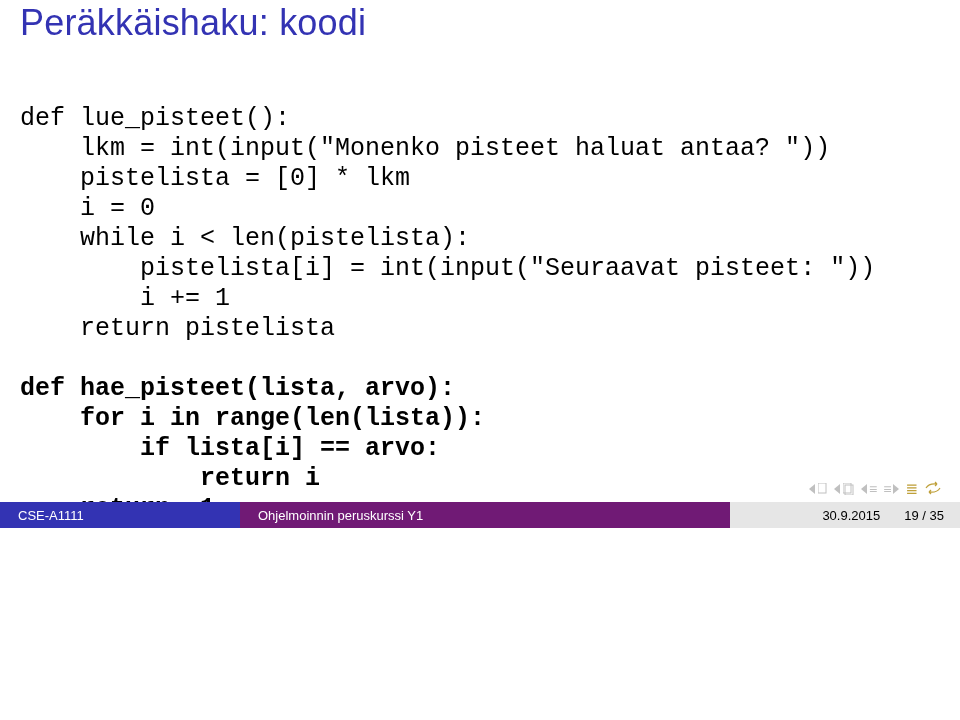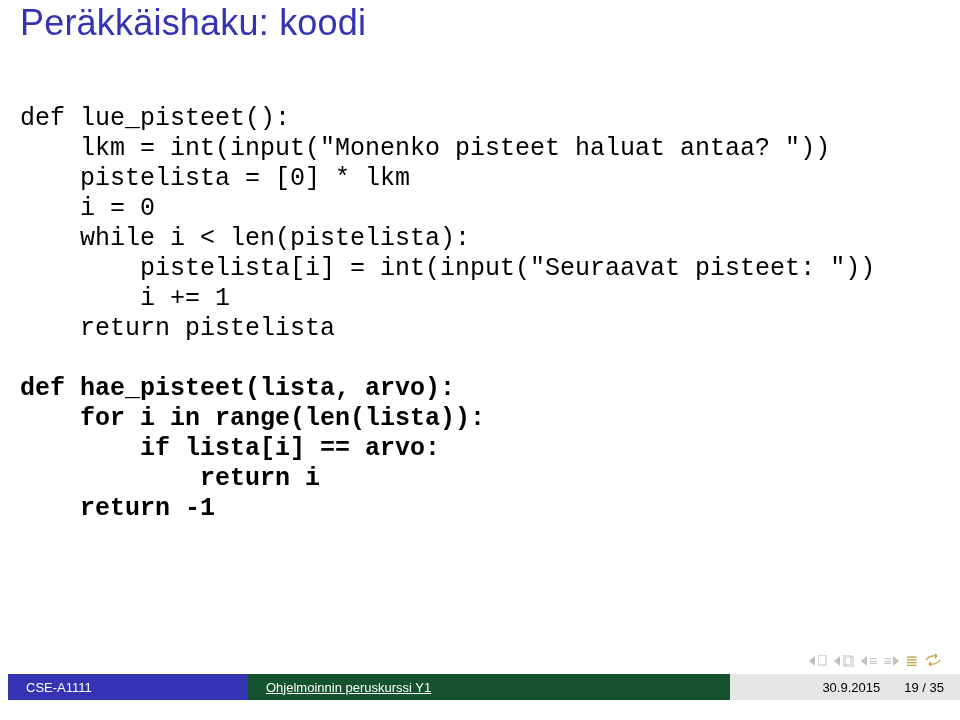--- a/index.html
+++ b/index.html
@@ -7,21 +7,21 @@
     padding: 0;
     width: 960px;
     height: 720px;
     font-family: "Helvetica", "Arial", sans-serif;
     background: #ffffff;
     position: relative;
     overflow: hidden;
   }
   .slide {
     width: 960px;
-    height: 700px;
+    height: 528px;
     position: relative;
     box-sizing: border-box;
   }
   .title {
     color: #3333b3;
     font-size: 36px;
     font-weight: normal;
     padding: 2px 0 0 20px;
     letter-spacing: 0.2px;
   }
@@ -53,32 +53,30 @@
   }
   .footer-left {
     background: #3333b3;
     color: #ffffff;
     height: 100%;
     display: flex;
     align-items: center;
     padding: 0 18px;
     width: 240px;
     box-sizing: border-box;
-    margin-left: 8px;
   }
   .footer-mid {
-    background: #14532d;
+    background: #701a75;
     color: #ffffff;
     height: 100%;
     display: flex;
     align-items: center;
     padding: 0 18px;
     flex: 1;
     box-sizing: border-box;
-    text-decoration: underline;
   }
   .footer-right {
     background: #e6e6e6;
     color: #000000;
     height: 100%;
     display: flex;
     align-items: center;
     justify-content: flex-end;
     width: 230px;
     padding: 0 16px 0 24px;

